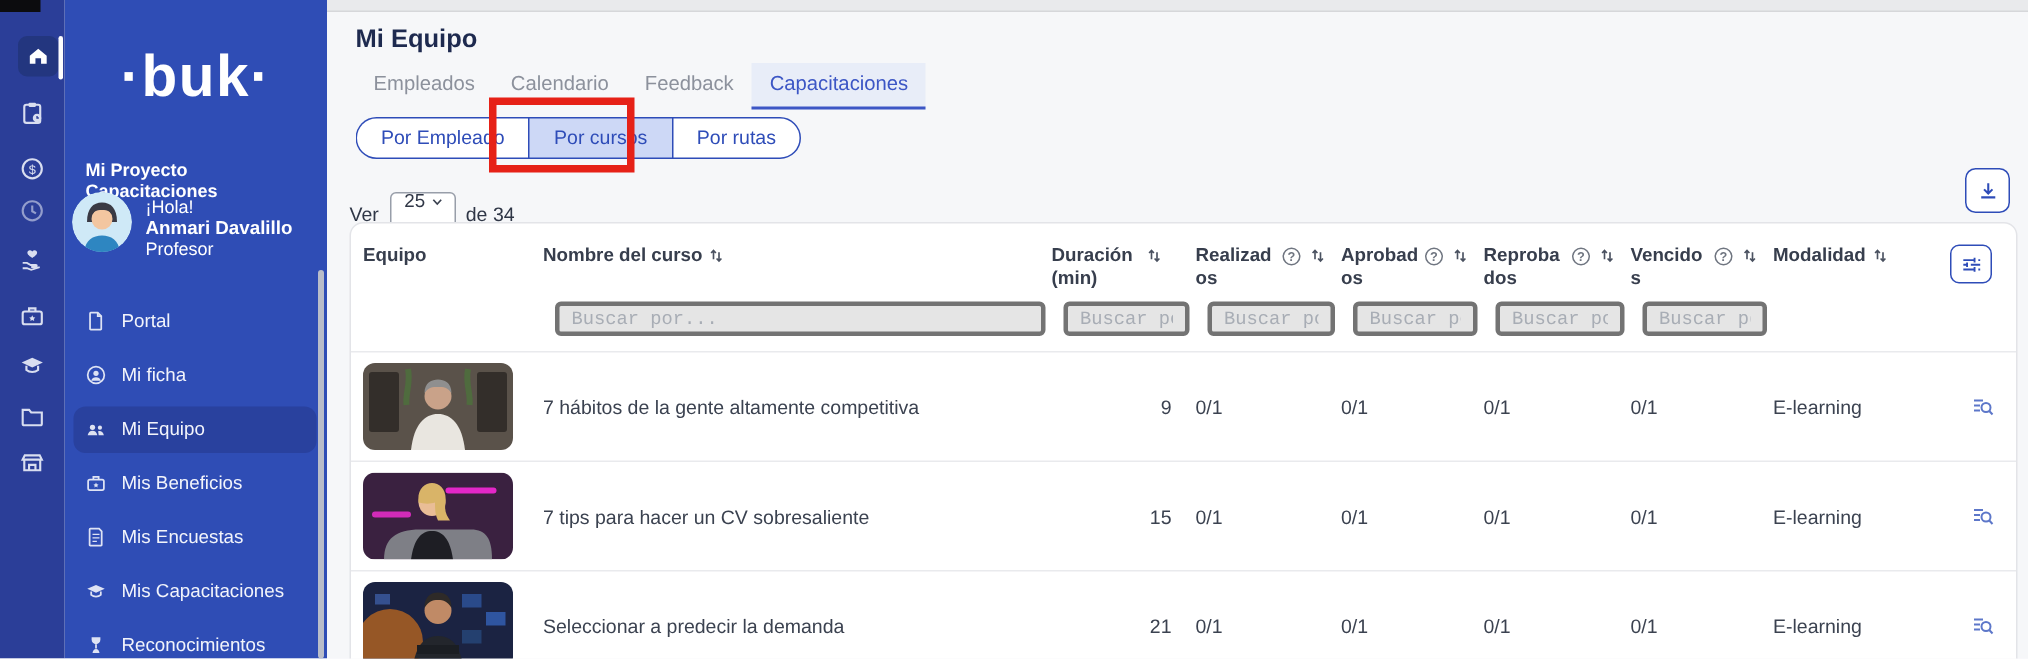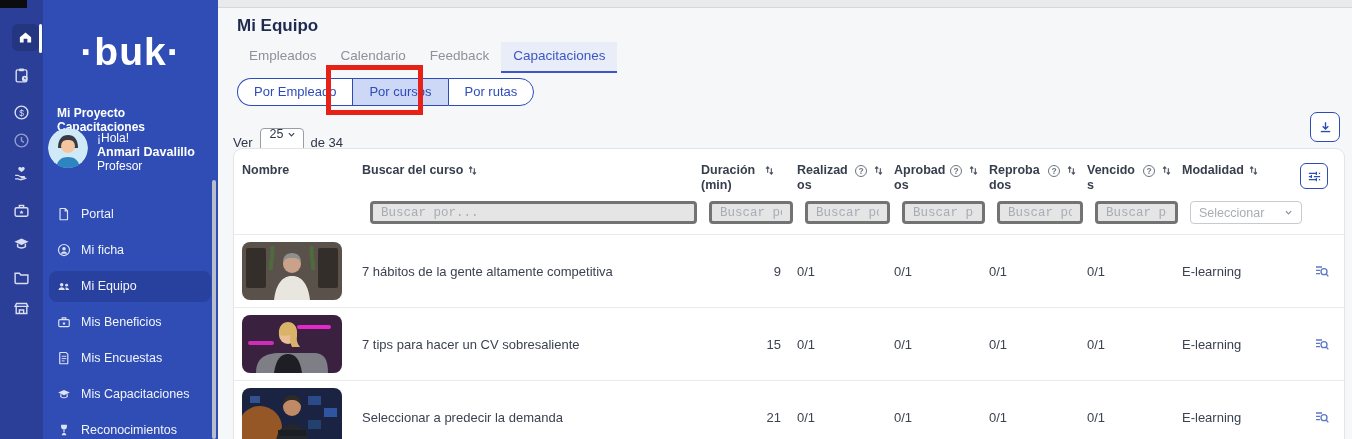--- a/index.html
+++ b/index.html
@@ -337,24 +337,24 @@
       <svg>
           <use href="#i-download"></use>
         </svg>
     </div>
 
     <div class="card">
 
       <div class="thead">
         <div class="tgrid">
           <div class="hlabel wide">
-              <span class="txt">Nombre</span>
+              <span class="txt">Equipo</span>
             </div>
           <div class="hlabel wide">
-            <span class="txt">Buscar del curso</span>
+            <span class="txt">Nombre del curso</span>
             <span class="sort-icon"><svg>
                   <use href="#i-sort"></use>
                 </svg></span>
           </div>
           <div class="hlabel">
             <span class="txt">Duración (min)</span>
             <span class="sort-icon" style="margin-left:auto;margin-right:12px"><svg>
                   <use href="#i-sort"></use>
                 </svg></span>
           </div>
@@ -402,28 +402,20 @@
         </div>
 
         <div class="tgrid filters">
           <div class="fcell"></div>
           <div class="fcell"><input class="filter-input" placeholder="Buscar por..." style=""></div>
           <div class="fcell"><input class="filter-input" placeholder="Buscar por..." style=""></div>
           <div class="fcell"><input class="filter-input" placeholder="Buscar por..." style=""></div>
           <div class="fcell"><input class="filter-input" placeholder="Buscar por..." style=""></div>
           <div class="fcell"><input class="filter-input" placeholder="Buscar por..." style=""></div>
           <div class="fcell"><input class="filter-input" placeholder="Buscar por..." style=""></div>
-          <div class="fcell">
-            <div class="fake-select">
-              <span>Seleccionar</span>
-              <svg>
-                  <use href="#i-chevron"></use>
-                </svg>
-            </div>
-          </div>
           <div></div>
         </div>
       </div>
 
       <div class="tgrid trow">
         <div class="thumb">
           <svg viewBox="0 0 100 58" width="100" height="58">
             <rect width="100" height="58" fill="#5a524a"></rect>
             <rect x="4" y="6" width="20" height="40" rx="2" fill="#332e2a"></rect>
             <rect x="76" y="6" width="20" height="40" rx="2" fill="#332e2a"></rect>

